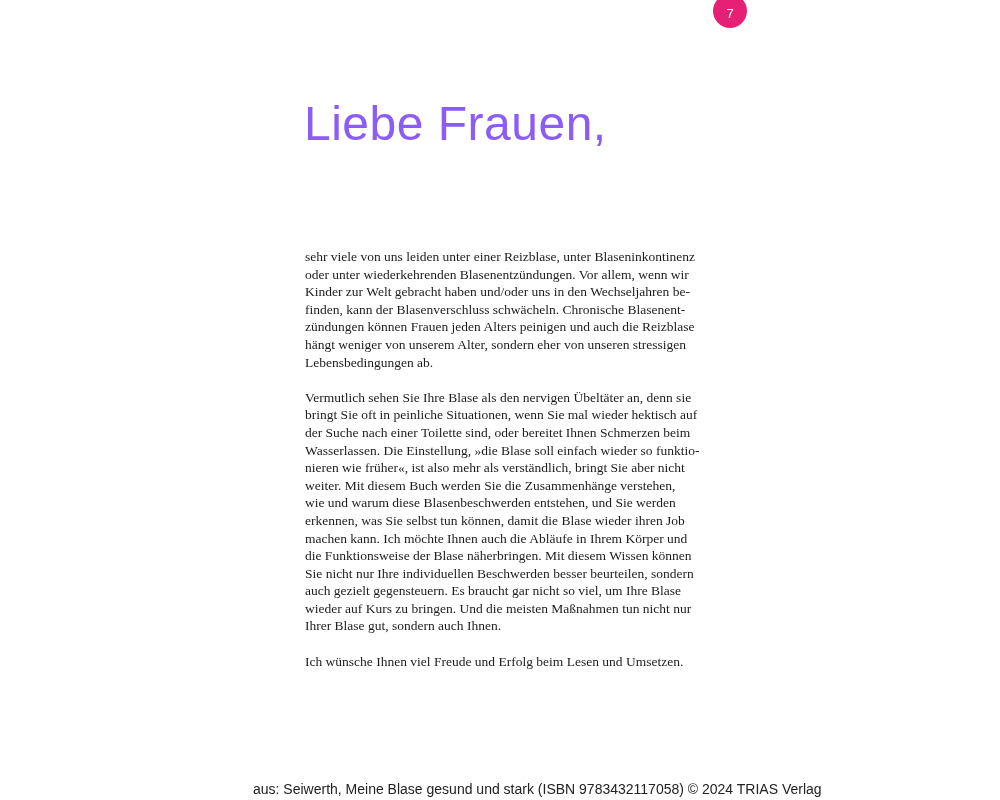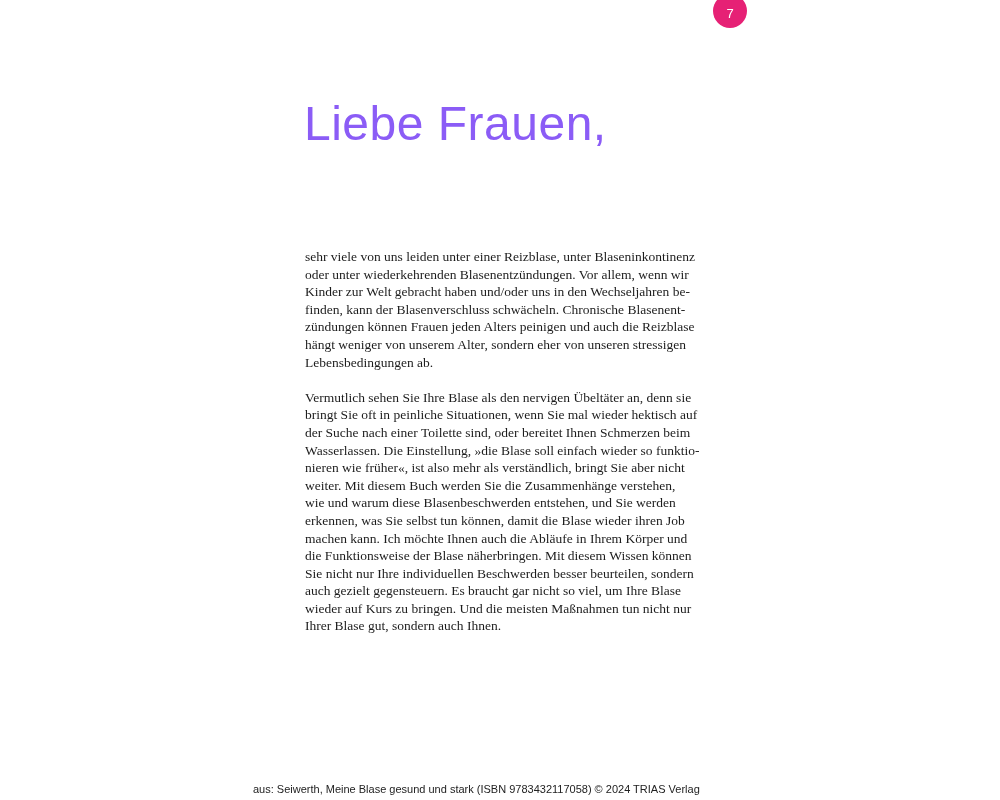--- a/index.html
+++ b/index.html
@@ -61,21 +61,21 @@
     margin: 0 0 17.6px 0;
     font-size: 13.5px;
     line-height: 17.6px;
     white-space: pre;
   }
   .footer-credit {
     position: absolute;
     left: 253px;
     top: 783px;
     font-family: "Liberation Sans", sans-serif;
-    font-size: 11px;
+    font-size: 14px;
     line-height: 13px;
     color: #222222;
     white-space: pre;
   }
 </style>
 </head>
 <body>
 
 <div class="page">
 
@@ -100,17 +100,18 @@
 nieren wie früher«, ist also mehr als verständlich, bringt Sie aber nicht
 weiter. Mit diesem Buch werden Sie die Zusammenhänge verstehen,
 wie und warum diese Blasenbeschwerden entstehen, und Sie werden
 erkennen, was Sie selbst tun können, damit die Blase wieder ihren Job
 machen kann. Ich möchte Ihnen auch die Abläufe in Ihrem Körper und
 die Funktionsweise der Blase näherbringen. Mit diesem Wissen können
 Sie nicht nur Ihre individuellen Beschwerden besser beurteilen, sondern
 auch gezielt gegensteuern. Es braucht gar nicht so viel, um Ihre Blase
 wieder auf Kurs zu bringen. Und die meisten Maßnahmen tun nicht nur
 Ihrer Blase gut, sondern auch Ihnen.</p>
+    <p>Ich wünsche Ihnen viel Freude und Erfolg beim Lesen und Umsetzen.</p>
   </div>
 
   <div class="footer-credit">aus: Seiwerth, Meine Blase gesund und stark (ISBN 9783432117058) © 2024 TRIAS Verlag</div>
 
 </div>
 
 </body></html>

